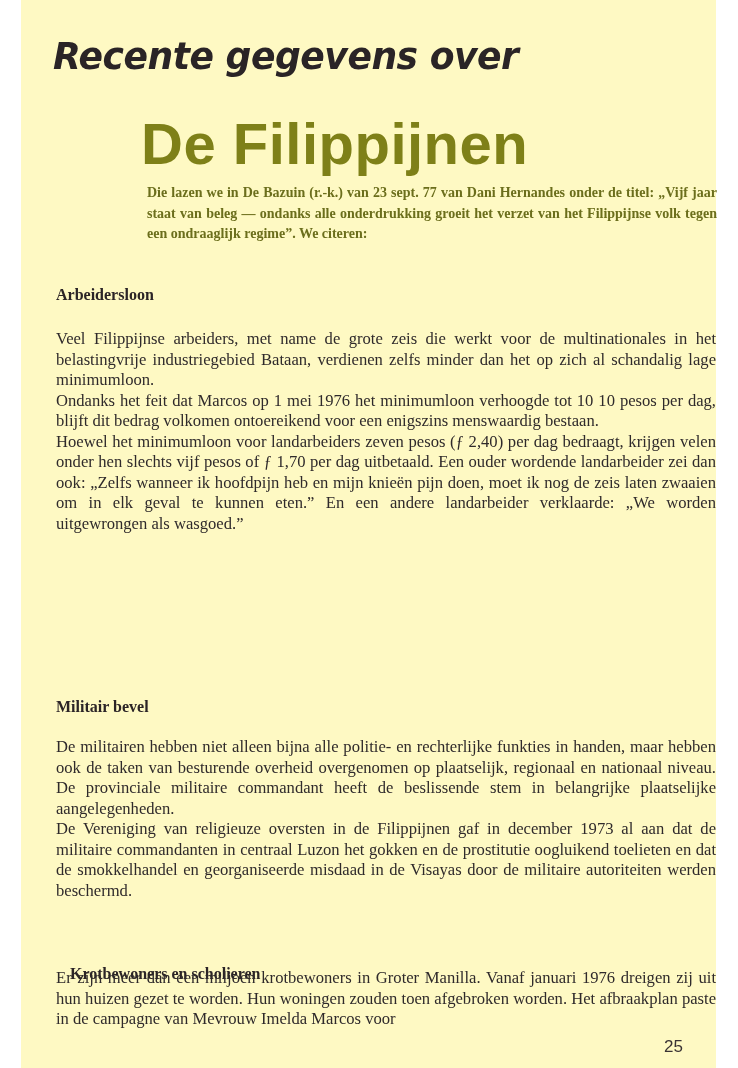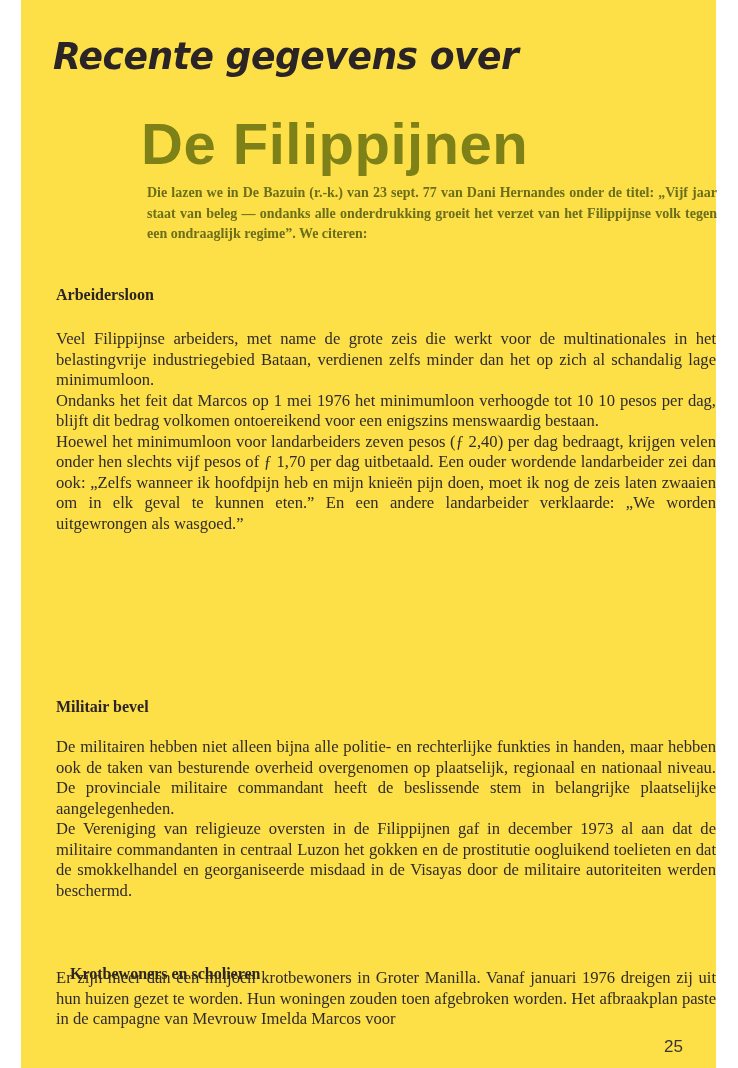--- a/index.html
+++ b/index.html
@@ -1,19 +1,19 @@
 <!DOCTYPE html>
 <html><head>
 <meta charset="utf-8">
 <style>
   html, body { margin: 0; padding: 0; background: #ffffff; }
   body { width: 738px; height: 1068px; position: relative; overflow: hidden; }
   .page {
     position: absolute; left: 21px; top: 0; width: 695px; height: 1068px;
-    background: #fde047;
+    background: #fef9c3;
   }
   .kicker {
     position: absolute; left: 32px; top: 34px;
     font-family: "DejaVu Sans", sans-serif; font-weight: bold; font-style: italic;
     font-size: 38px; color: #2a2426; letter-spacing: -0.5px; white-space: nowrap;
     transform: scaleX(0.95); transform-origin: left top;
   }
   .title {
     position: absolute; left: 120px; top: 90px;
     font-family: "Liberation Sans", sans-serif; font-weight: bold;

